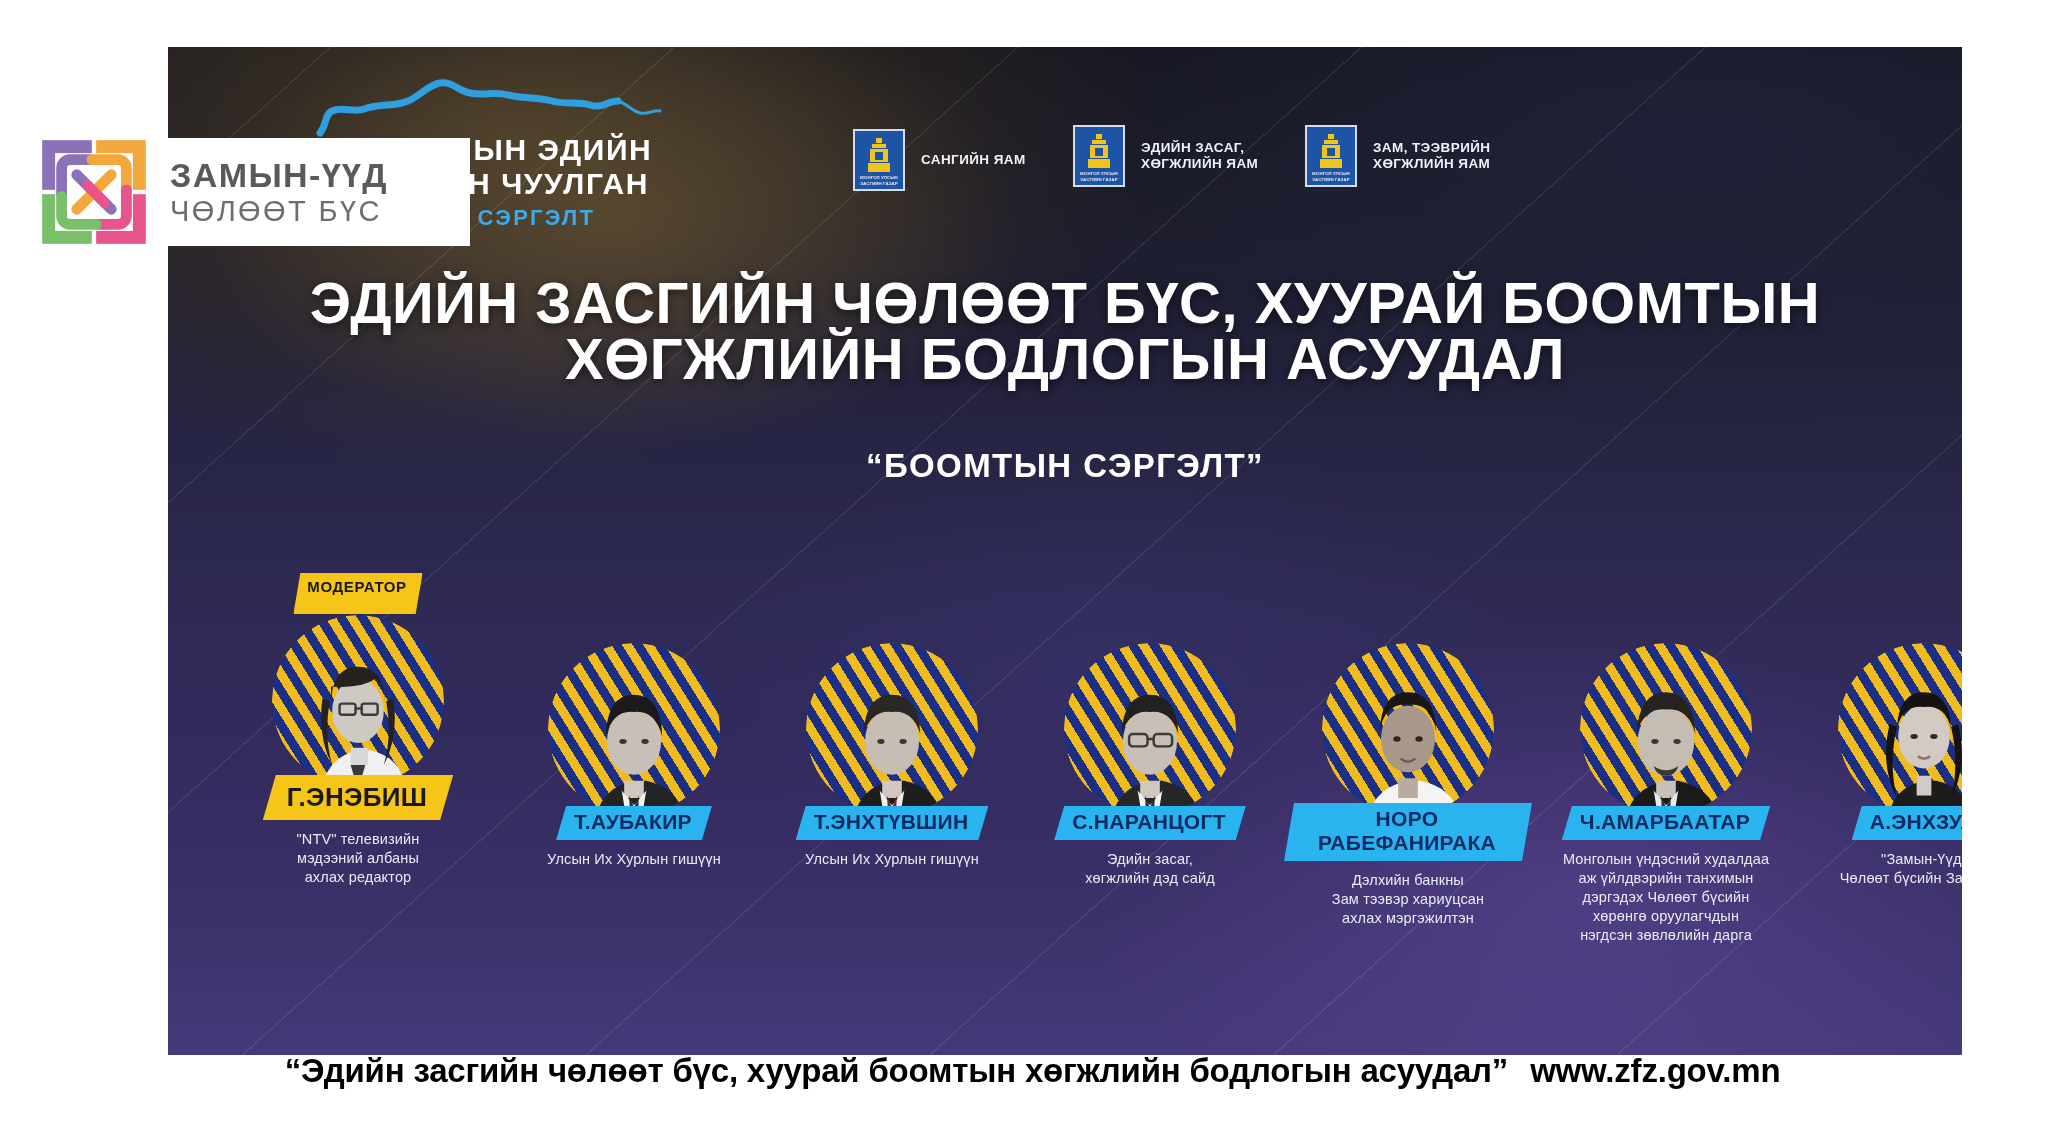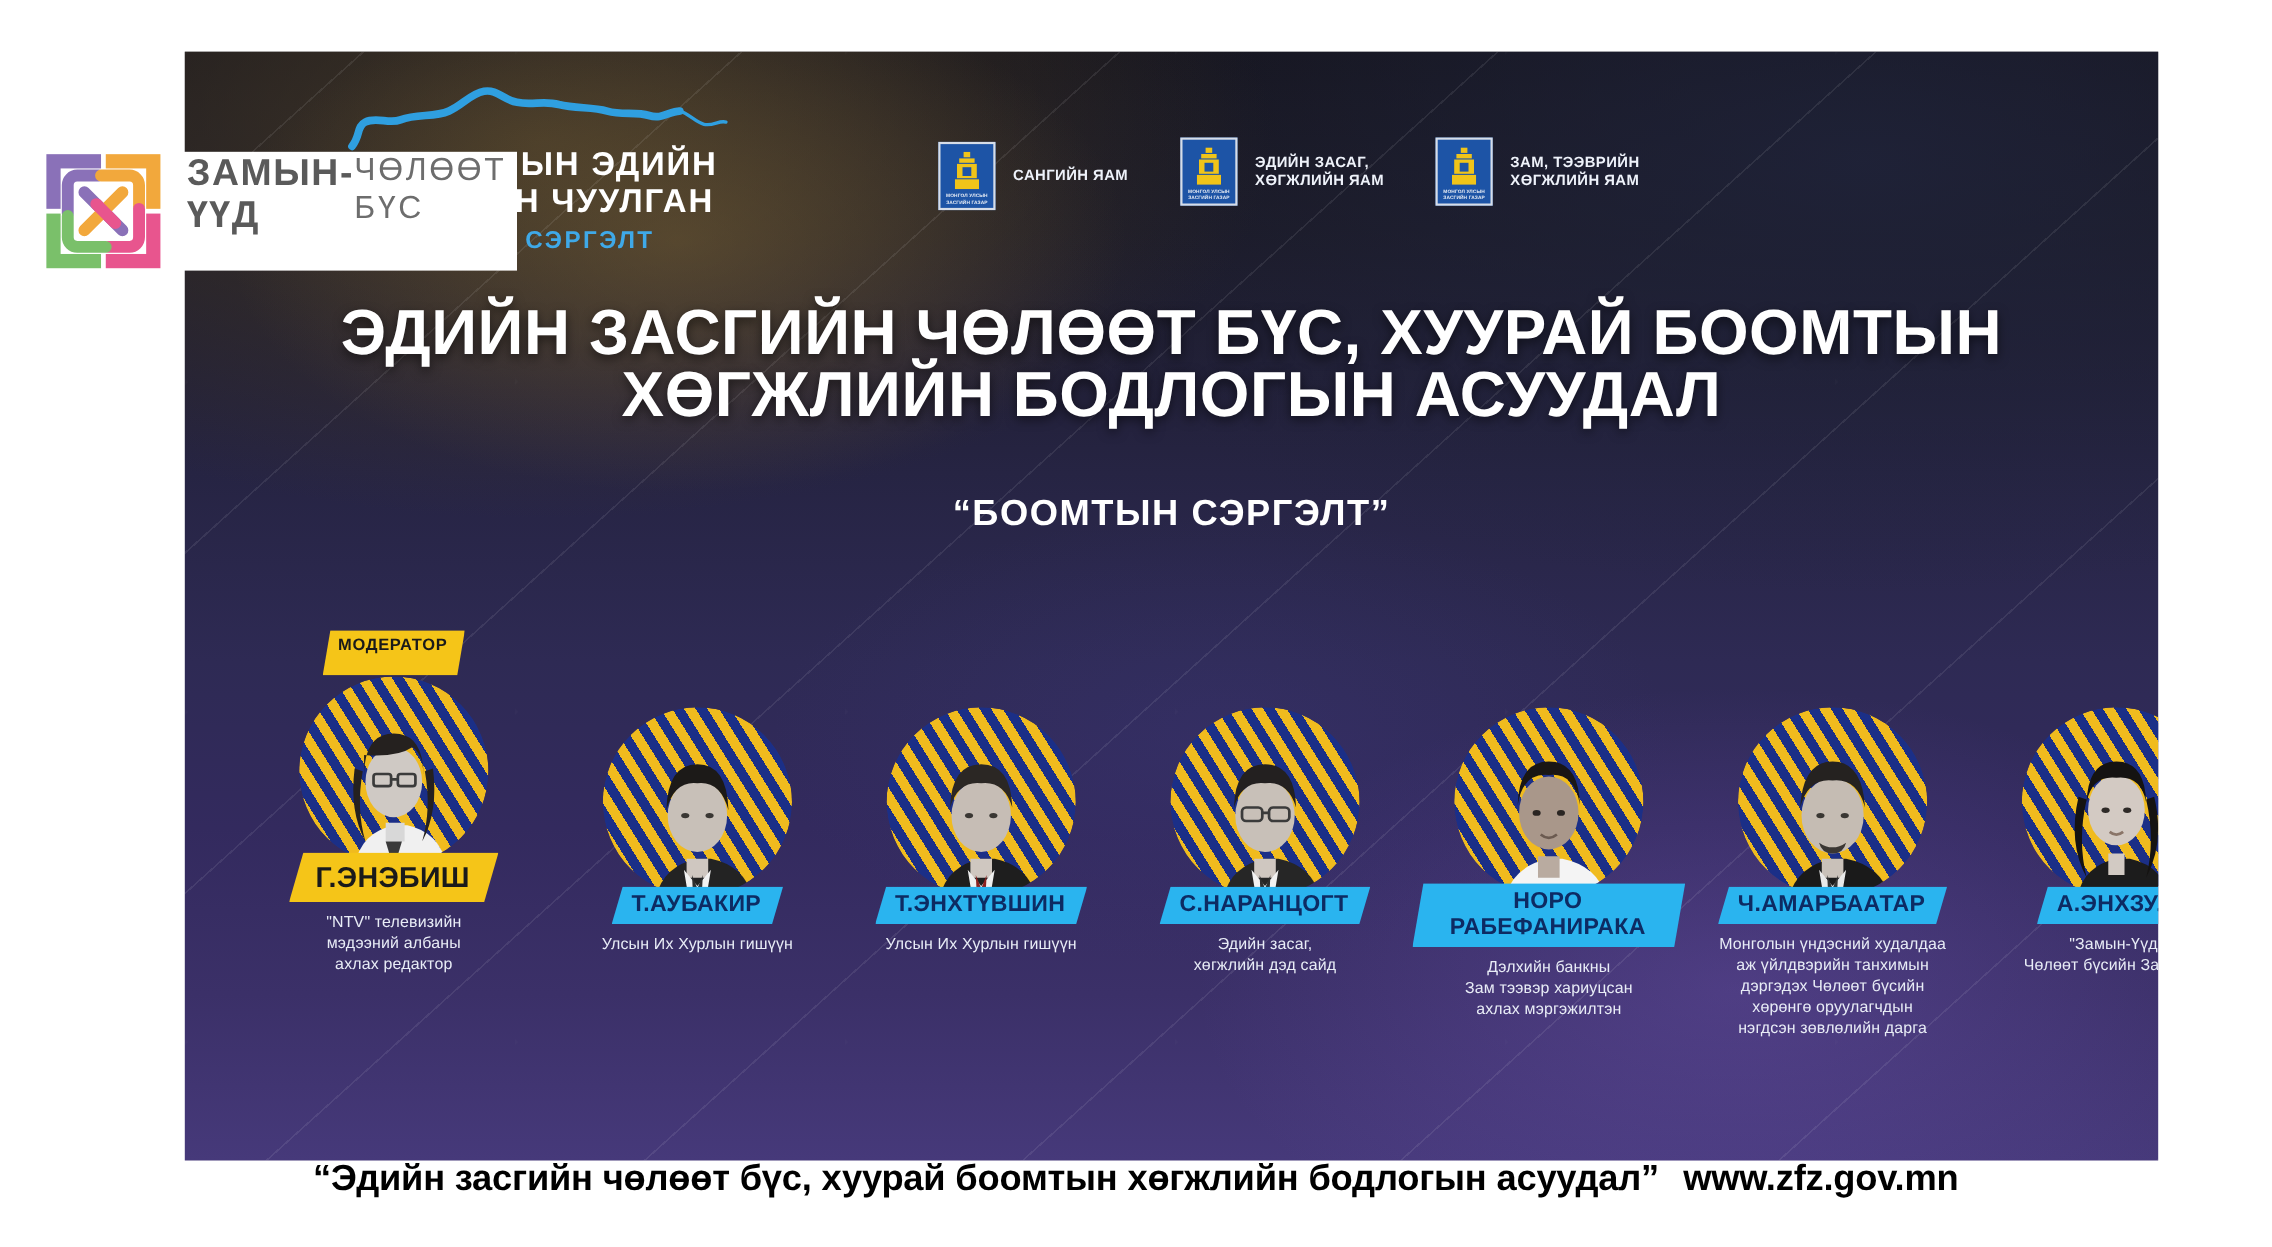--- a/index.html
+++ b/index.html
@@ -86,21 +86,21 @@
     clip-path:polygon(10px 0,100% 0,calc(100% - 10px) 100%,0 100%); }
   .nm.yellow{ background:#f5c518; color:#1a1a1a; font-size:26px; padding:7px 26px 7px 24px;
     clip-path:polygon(13px 0,100% 0,calc(100% - 13px) 100%,0 100%); }
   .role{ margin-top:10px; color:#e8ecf6; font-size:14.5px; line-height:19px;
     white-space:pre-line; letter-spacing:.15px; }
 
   
   .zfz{ position:absolute; left:40px; top:138px; width:430px; height:108px;
         display:flex; align-items:stretch; background:#fff; z-index:9; }
   .zfz .mark{ width:108px; height:108px; flex:0 0 auto; }
-  .zfz .txt{ flex:1; display:flex; flex-direction:row; justify-content:center;
+  .zfz .txt{ flex:1; display:flex; flex-direction:column; justify-content:center;
              padding-left:22px; }
   .zfz .t1{ color:#5a5a5a; font-weight:bold; font-size:34px; letter-spacing:1.4px; line-height:38px; }
   .zfz .t2{ color:#6d6d6d; font-size:29px; letter-spacing:2.4px; line-height:34px; font-weight:300; }
 
   
   .caption{ position:absolute; left:0; top:1052px; width:100%; text-align:center;
     color:#000; font-size:33px; font-weight:bold; letter-spacing:-.2px; }
   .caption .url{ margin-left:22px; }
 </style>
 </head>

